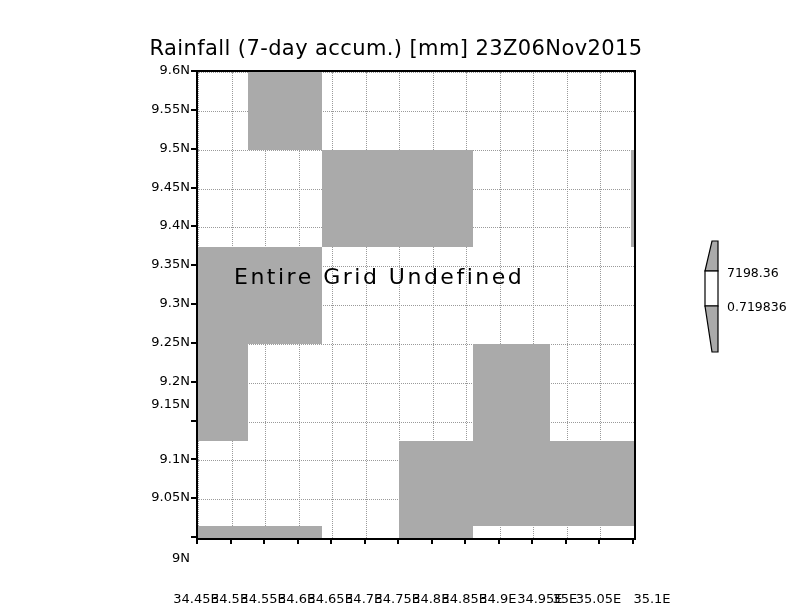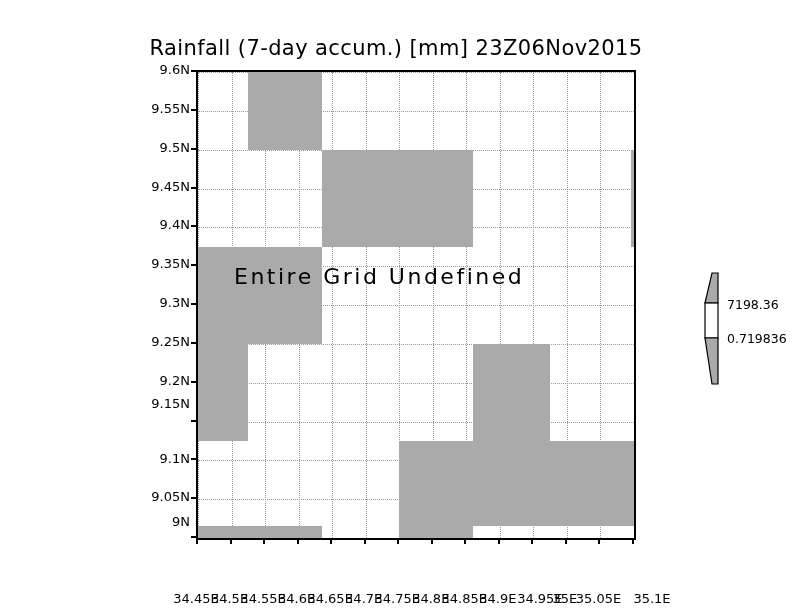--- a/index.html
+++ b/index.html
@@ -133,21 +133,21 @@
     letter-spacing: 2.5px;
     color: #000000;
     white-space: nowrap;
     margin-left: 20px;
   }
 
   
   .colorbar {
     position: absolute;
     left: 700px;
-    top: 271px;
+    top: 239px;
     width: 90px;
     height: 115px;
     text-decoration: underline;
   }
   .cb-svg {
     position: absolute;
     left: 0;
     top: 0;
   }
   .cb-label {
@@ -229,21 +229,21 @@
       <div class="ylabel" style="top: 69.67px;">9.5N</div>
       <div class="ylabel" style="top: 108.5px;">9.45N</div>
       <div class="ylabel" style="top: 147.33px;">9.4N</div>
       <div class="ylabel" style="top: 186.17px;">9.35N</div>
       <div class="ylabel" style="top: 225px;">9.3N</div>
       <div class="ylabel" style="top: 263.83px;">9.25N</div>
       <div class="ylabel" style="top: 302.67px;">9.2N</div>
       <div class="ylabel" style="top: 326px;">9.15N</div>
       <div class="ylabel" style="top: 381px;">9.1N</div>
       <div class="ylabel" style="top: 419.17px;">9.05N</div>
-      <div class="ylabel" style="top: 444px;">9N</div>
+      <div class="ylabel" style="top: 480px;">9N</div>
     </div>
 
   <div id="xticks-layer">
       <div class="tick-x" style="left: 196px; top: 538px;"></div>
       <div class="tick-x" style="left: 229.54px; top: 538px;"></div>
       <div class="tick-x" style="left: 263.08px; top: 538px;"></div>
       <div class="tick-x" style="left: 296.62px; top: 538px;"></div>
       <div class="tick-x" style="left: 330.15px; top: 538px;"></div>
       <div class="tick-x" style="left: 363.69px; top: 538px;"></div>
       <div class="tick-x" style="left: 397.23px; top: 538px;"></div>

